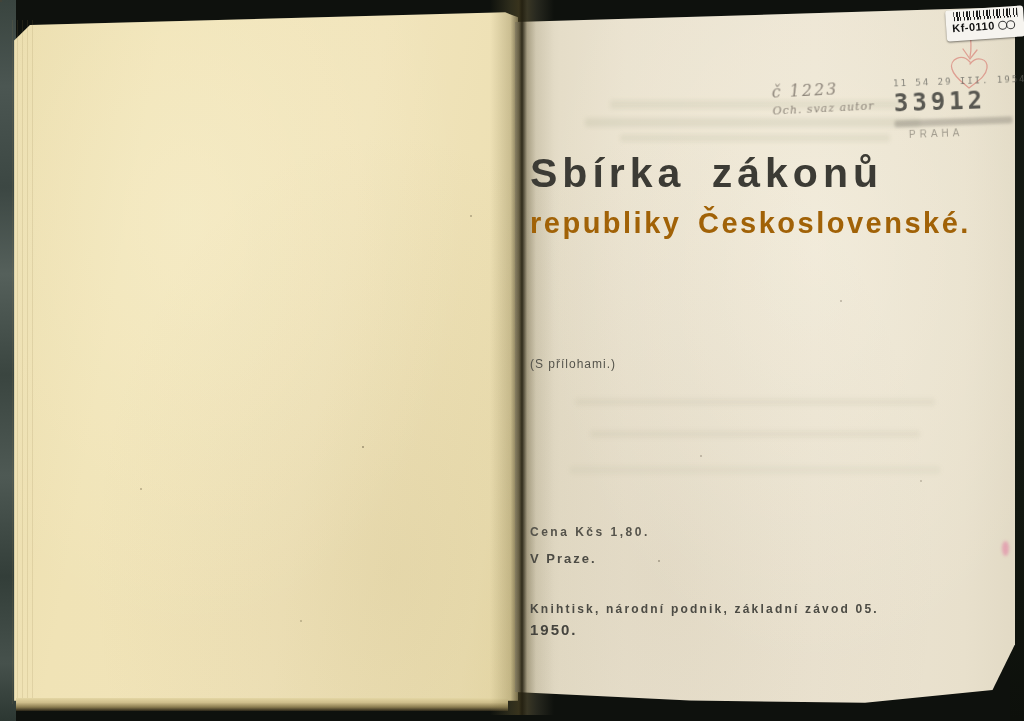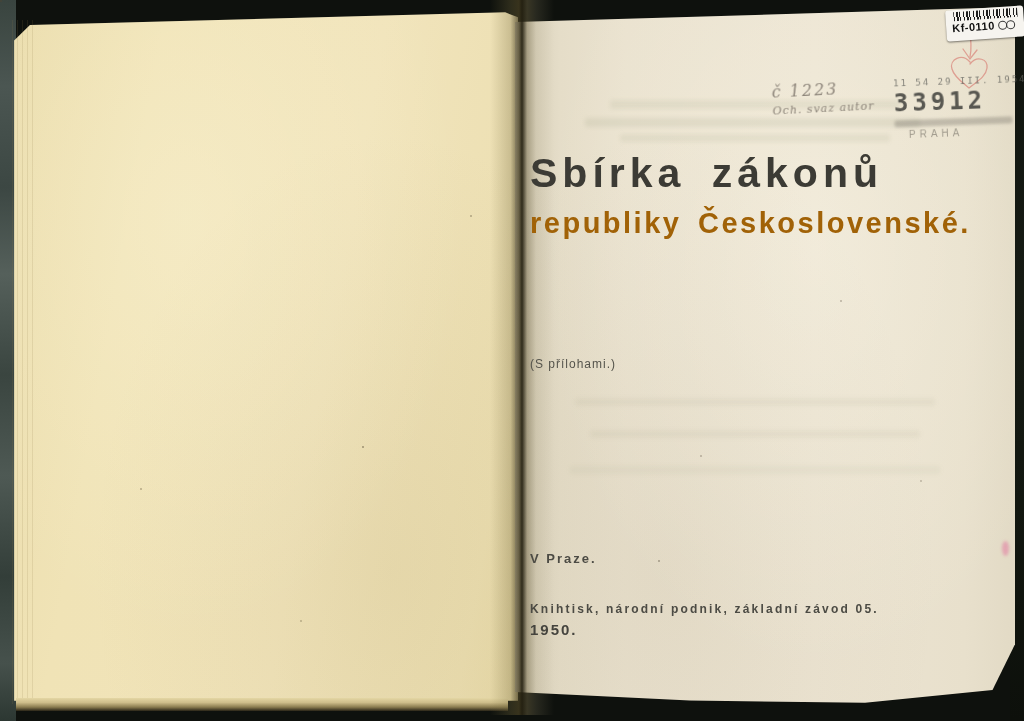--- a/index.html
+++ b/index.html
@@ -164,16 +164,17 @@
   <div class="stamp">
     <div class="stamp-date">11 54 29 III. 1954</div>
     <div class="stamp-number">33912</div>
     <div class="stamp-bar"></div>
     <div class="stamp-city">PRAHA</div>
   </div>
 
   <div class="print t-title">Sbírka zákonů</div>
   <div class="print t-subtitle">republiky Československé.</div>
   <div class="print t-note">(S přílohami.)</div>
+  <div class="print t-price">Cena Kčs 1,80.</div>
   <div class="print t-place">V Praze.</div>
   <div class="print t-imprint">Knihtisk, národní podnik, základní závod 05.</div>
   <div class="print t-year">1950.</div>
 </div>
 
 </body></html>

